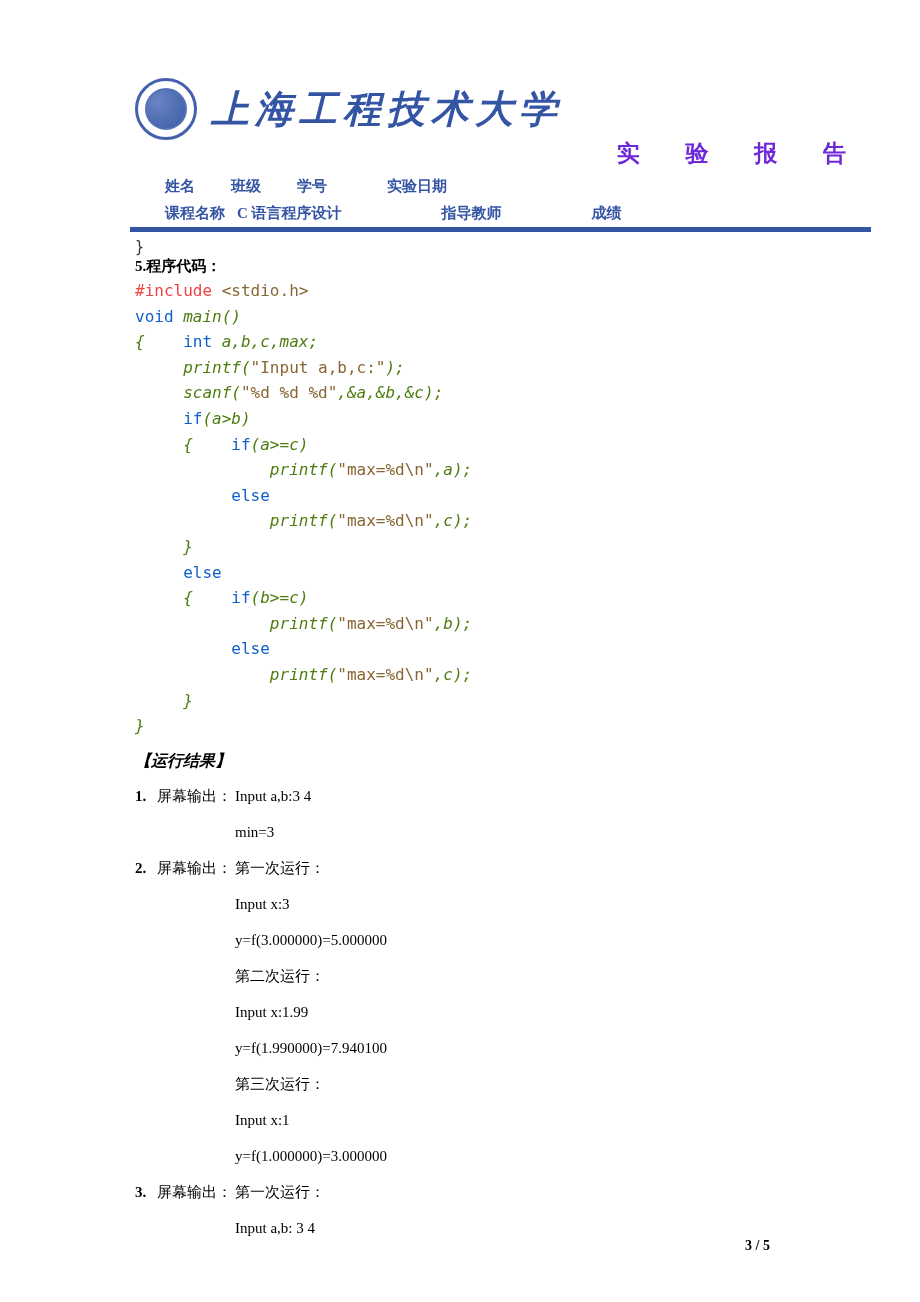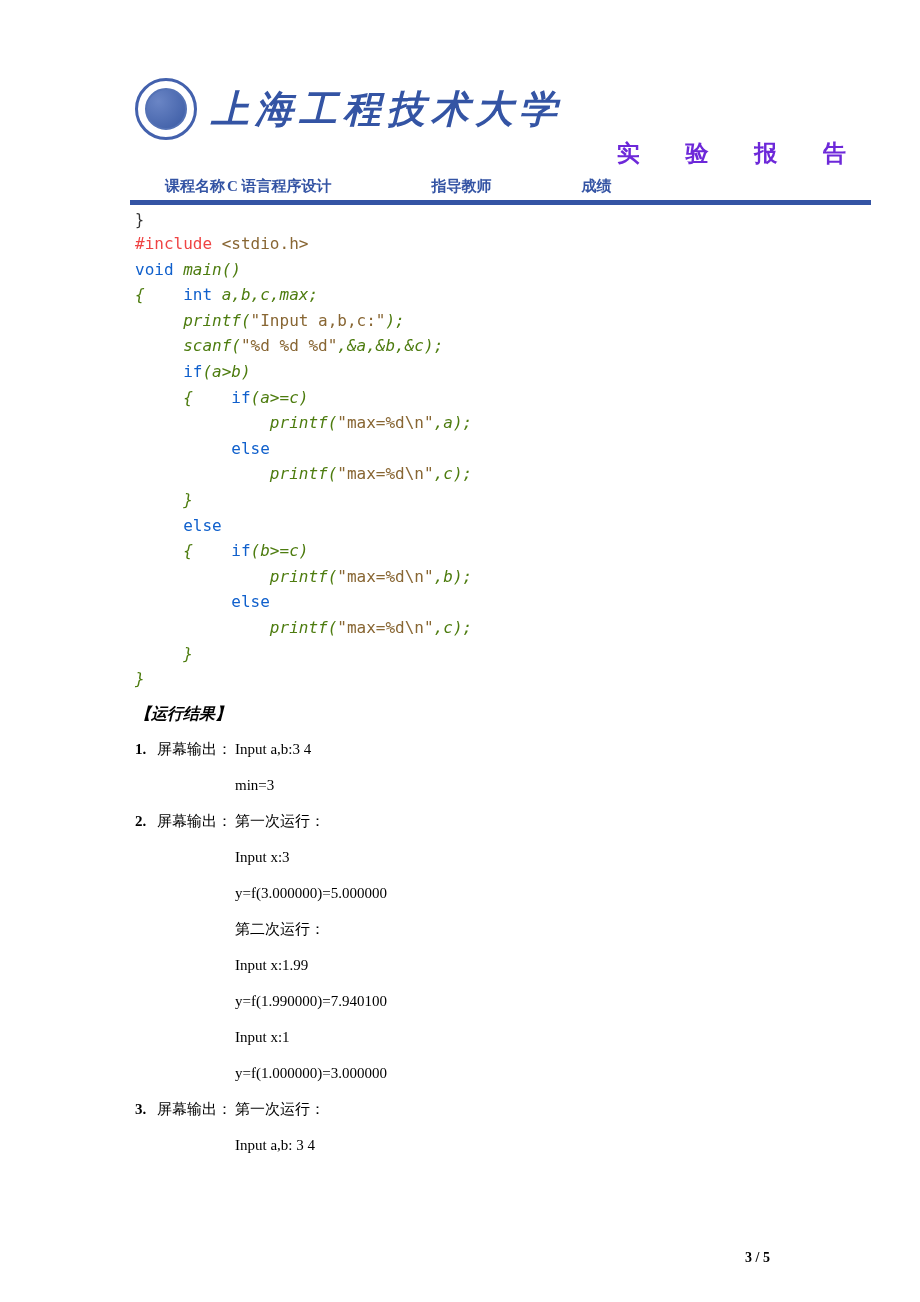--- a/index.html
+++ b/index.html
@@ -24,45 +24,52 @@
     .kgreen { color: #ef4444; }
     .kbrown { color: #886633; }
     .kblack { color: #4d7c0f; font-style: italic; }
     .result-title { font-size: 16px; font-weight: bold; margin-top: 12px; font-family: "SimSun", serif; font-style: italic; }
     .result-body { font-size: 15px; font-family: "SimSun", "Times New Roman", serif; line-height: 2.4; margin-top: 6px; }
     .result-row { display: flex; }
     .result-num { font-weight: bold; width: 22px; flex-shrink: 0; font-family: "Times New Roman", serif; }
     .result-label { width: 78px; flex-shrink: 0; }
     .result-text { font-family: "Times New Roman", "SimSun", serif; }
     .indent-text { margin-left: 100px; font-family: "Times New Roman", "SimSun", serif; }
-    .page-num { position: absolute; bottom: 36px; right: 150px; font-size: 14px; font-weight: bold; font-family: "Times New Roman", serif; }
+    .page-num { position: absolute; bottom: 48px; right: 150px; font-size: 14px; font-weight: bold; font-family: "Times New Roman", serif; }
   </style>
 </head>
 <body>
 
 <div class="page">
   <div class="header">
     <div class="logo-row">
       <div class="logo-circle">
         <div class="logo-inner"></div>
       </div>
       <div class="uni-name">上海工程技术大学</div>
     </div>
     <div class="report-title">实 验 报 告</div>
     <div class="info-row">
-      <span class="item" style="margin-right:2px">课程名称</span>
+      <span class="item">姓名</span>
+      <span class="item">班级</span>
+      <span class="item wide">学号</span>
+      <span class="item">实验日期</span>
+    </div>
+    <div class="info-row">
+      <span class="item" style="margin-right:12px">课程名称</span>
       <span class="item course-val" style="margin-right:100px">C 语言程序设计</span>
       <span class="item" style="margin-right:90px">指导教师</span>
       <span class="item">成绩</span>
     </div>
     <div class="divider-thick"></div>
   </div>
 
   <div class="content">
     <div class="brace">}</div>
+    <div class="section-title">5.程序代码：</div>
 
     <div class="code"><span class="kgreen">#include</span><span class="kbrown"> &lt;stdio.h&gt;</span>
 <span class="kblue">void</span><span class="kblack"> main()</span>
 <span class="kblack">{    </span><span class="kblue">int</span><span class="kblack"> a,b,c,max;</span>
 <span class="kblack">     printf(</span><span class="kbrown">"Input a,b,c:"</span><span class="kblack">);</span>
 <span class="kblack">     scanf(</span><span class="kbrown">"%d %d %d"</span><span class="kblack">,&amp;a,&amp;b,&amp;c);</span>
 <span class="kblack">     </span><span class="kblue">if</span><span class="kblack">(a&gt;b)</span>
 <span class="kblack">     {    </span><span class="kblue">if</span><span class="kblack">(a&gt;=c)</span>
 <span class="kblack">              printf(</span><span class="kbrown">"max=%d\n"</span><span class="kblack">,a);</span>
 <span class="kblack">          </span><span class="kblue">else</span>
@@ -89,20 +96,21 @@
       <div class="result-row">
         <span class="result-num">2.</span>
         <span class="result-label">屏幕输出：</span>
         <span class="result-text">第一次运行：</span>
       </div>
       <div class="indent-text">Input x:3</div>
       <div class="indent-text">y=f(3.000000)=5.000000</div>
       <div class="indent-text">第二次运行：</div>
       <div class="indent-text">Input x:1.99</div>
       <div class="indent-text">y=f(1.990000)=7.940100</div>
+      <div class="indent-text">第三次运行：</div>
       <div class="indent-text">Input x:1</div>
       <div class="indent-text">y=f(1.000000)=3.000000</div>
 
       <div class="result-row">
         <span class="result-num">3.</span>
         <span class="result-label">屏幕输出：</span>
         <span class="result-text">第一次运行：</span>
       </div>
       <div class="indent-text">Input a,b: 3 4</div>
     </div>

